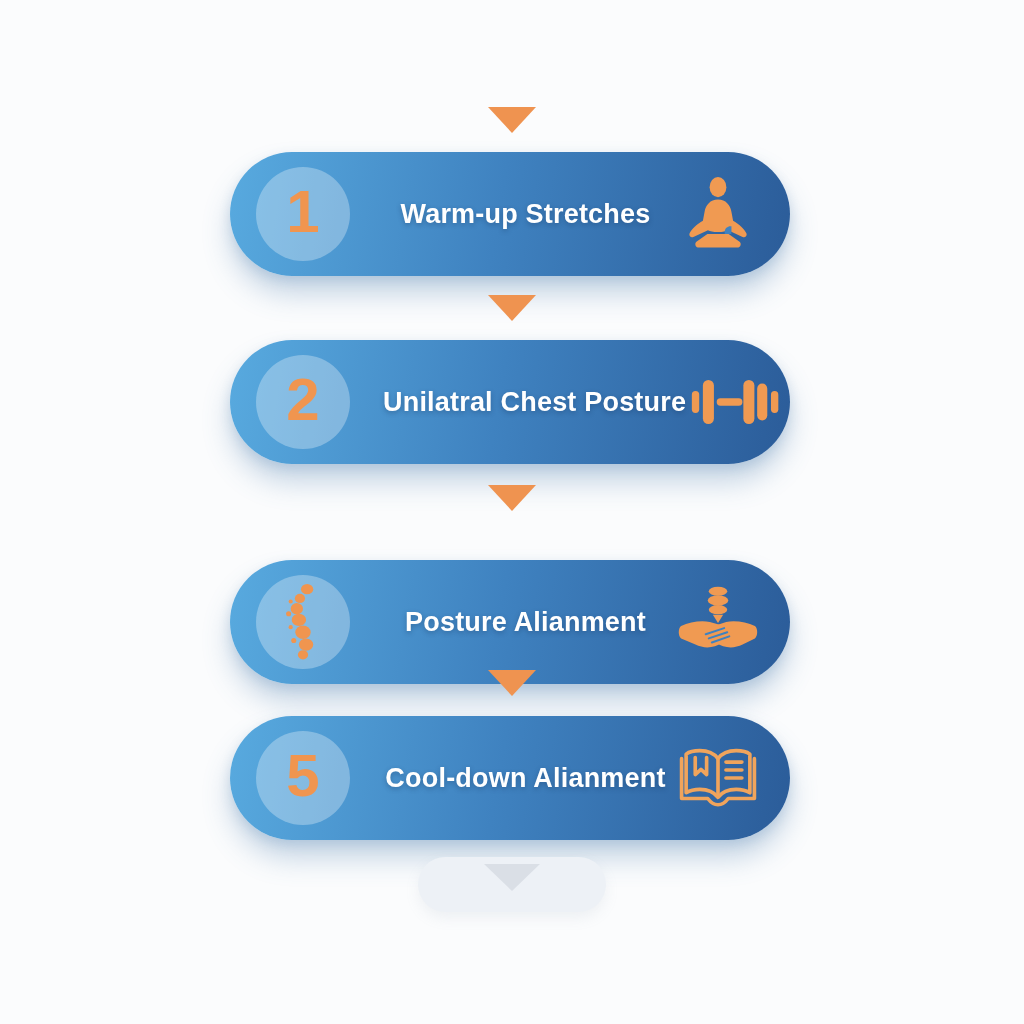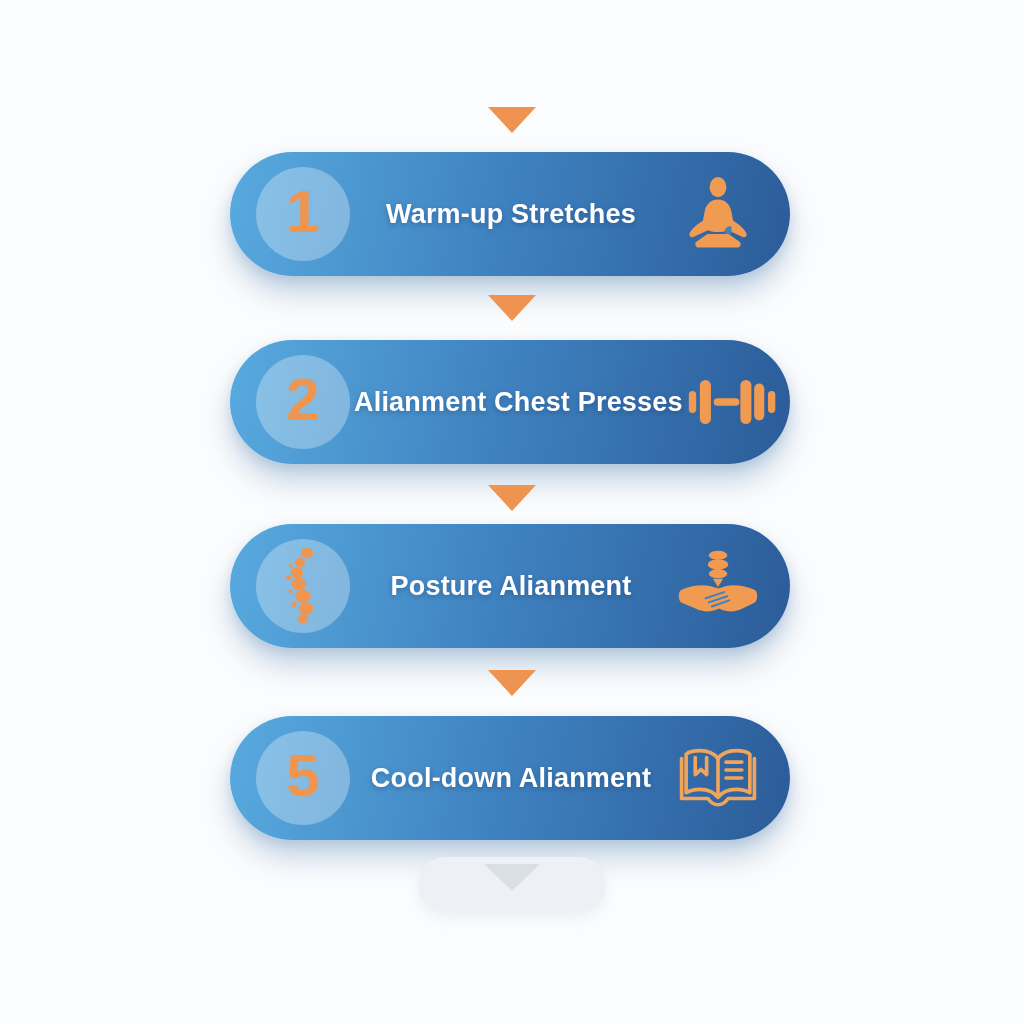--- a/index.html
+++ b/index.html
@@ -26,38 +26,38 @@
   
   .pill{
     position:absolute;left:230px;width:560px;height:124px;
     border-radius:62px;box-sizing:border-box;
     background:linear-gradient(100deg,#58AADF 0%,#3F82C0 48%,#2B5C99 100%);
     box-shadow:0 18px 28px rgba(73,121,173,0.30), 0 5px 12px rgba(73,121,173,0.18);
     display:flex;align-items:center;padding:0 26px;
   }
   .pill.p1{top:152px;}
   .pill.p2{top:340px;}
-  .pill.p3{top:524px;justify-content:space-between;}
+  .pill.p3{top:560px;justify-content:space-between;}
   .pill.p4{top:716px;}
 
   .badge{
     width:94px;height:94px;border-radius:50%;
     background:rgba(255,255,255,0.30);
     display:flex;align-items:center;justify-content:center;
     flex:0 0 auto;
   }
   .badge-number{
     font-size:60px;font-weight:700;color:#F0954F;line-height:1;
     transform:translateY(-2px);
   }
   .pill-title{
     flex:1;text-align:center;color:#FFFFFF;font-weight:700;
     font-size:27px;letter-spacing:0.2px;
     text-shadow:0 2px 5px rgba(20,50,90,0.35);
-    padding:0 4px;white-space:nowrap;
+    padding:0 4px;white-space:nowrap;margin-left:29px;
   }
   .pill-icon{flex:0 0 auto;width:92px;display:flex;align-items:center;justify-content:center;}
 
   
   .footer-pill{
     position:absolute;left:418px;top:857px;width:188px;height:55px;
     border-radius:28px;background:#EDF1F6;
     box-shadow:0 6px 14px rgba(140,155,175,0.12);
   }
   .footer-arrow{
@@ -91,21 +91,21 @@
       </svg>
     </div>
   </div>
 
   <div class="flow-arrow a2"></div>
 
   <div class="pill p2">
     <div class="badge">
       <span class="badge-number">2</span>
     </div>
-    <div class="pill-title">Alianment Chest Presses</div>
+    <div class="pill-title">Unilatral Chest Posture</div>
     <div class="pill-icon">
       <svg width="92" height="52" viewBox="0 0 100 56" aria-hidden="true">
         <g fill="#F09A52">
           <rect x="2" y="16" width="8" height="24" rx="4"></rect>
           <rect x="14" y="4" width="12" height="48" rx="6"></rect>
           <rect x="29" y="24" width="28" height="8" rx="4"></rect>
           <rect x="58" y="4" width="12" height="48" rx="6"></rect>
           <rect x="73" y="8" width="11" height="40" rx="5.5"></rect>
           <rect x="88" y="16" width="8" height="24" rx="4"></rect>
         </g>

